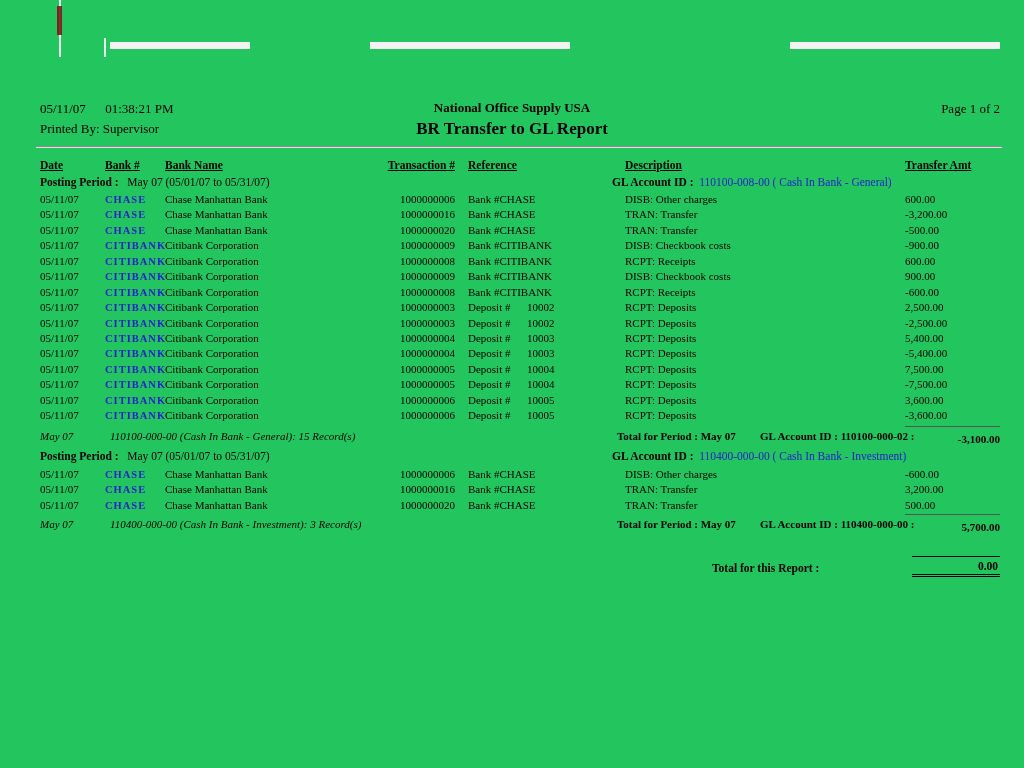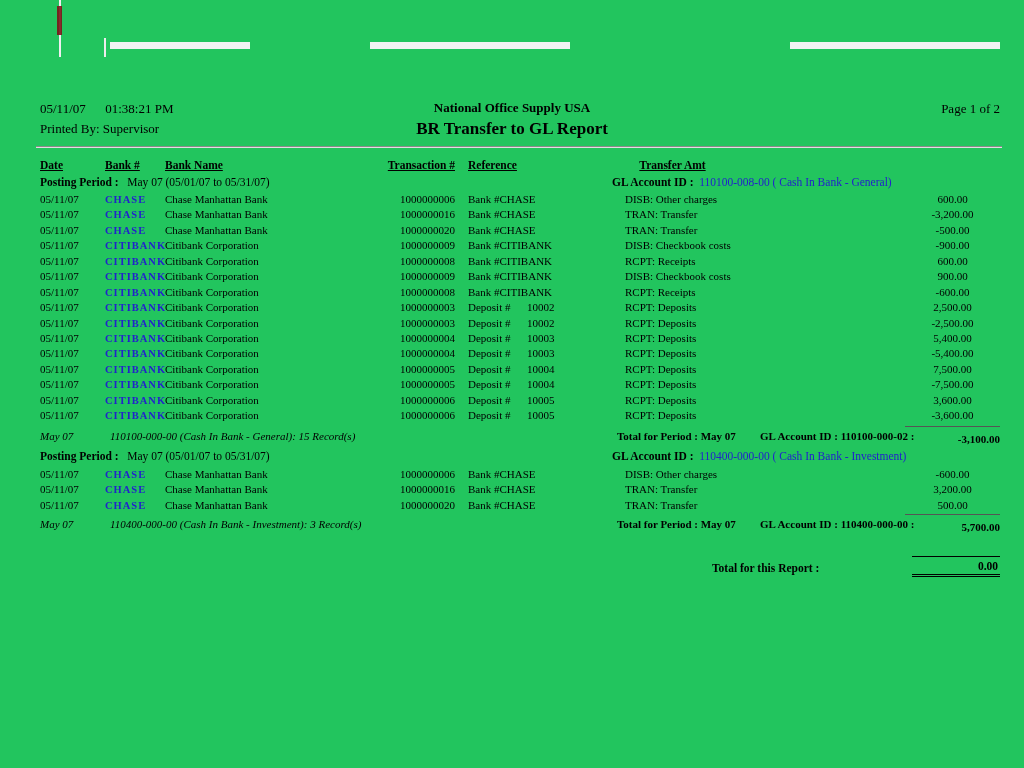--- a/index.html
+++ b/index.html
@@ -27,21 +27,21 @@
                  background:#8a8a8a; border-bottom:1px solid #e0e0e0; }
 
   
   .cols { position:absolute; left:40px; width:960px; display:flex; align-items:baseline; }
   .c-date  { width:65px; }
   .c-bank  { width:60px; }
   .c-bname { width:220px; }
   .c-trans { width:70px; text-align:right; }
   .c-ref   { width:157px; margin-left:13px; white-space:pre; }
   .c-desc  { flex:1; }
-  .c-amt   { width:95px; text-align:center; }
+  .c-amt   { width:95px; text-align:left; }
 
   .colhead { top:159px; font-size:11.5px; font-weight:bold; }
   .colhead .cell { text-decoration:underline; }
 
   .posting { position:absolute; left:40px; width:960px; font-size:11.5px; }
   .pp1 { top:176px; } .pp2 { top:450px; }
   .posting .pp-label { font-weight:bold;margin-top:28px; }
   .posting .gl { position:absolute; left:572px; top:0; }
   .posting .gl-label { font-weight:bold; }
   .posting .gl-value { color:#2222cc; }
@@ -87,20 +87,21 @@
   <div class="hdr-title">BR Transfer to GL Report</div>
   <div class="hdr-page">Page 1 of  2</div>
   <div class="hdr-rule"></div>
 
   <div class="cols colhead">
     <div class="cell c-date">Date</div>
     <div class="cell c-bank">Bank #</div>
     <div class="cell c-bname">Bank Name</div>
     <div class="cell c-trans">Transaction #</div>
     <div class="cell c-ref">Reference</div>
+    <div class="cell c-desc">Description</div>
     <div class="cell c-amt">Transfer Amt</div>
   </div>
 
   <div class="posting pp1">
     <span class="pp-label">Posting Period :</span>&nbsp;&nbsp;
     <span>May 07 (05/01/07 to 05/31/07)</span>
     <span class="gl">
       <span class="gl-label">GL Account ID :</span>&nbsp;
       <span class="gl-value">110100-008-00 ( Cash In Bank - General)</span>
     </span>

